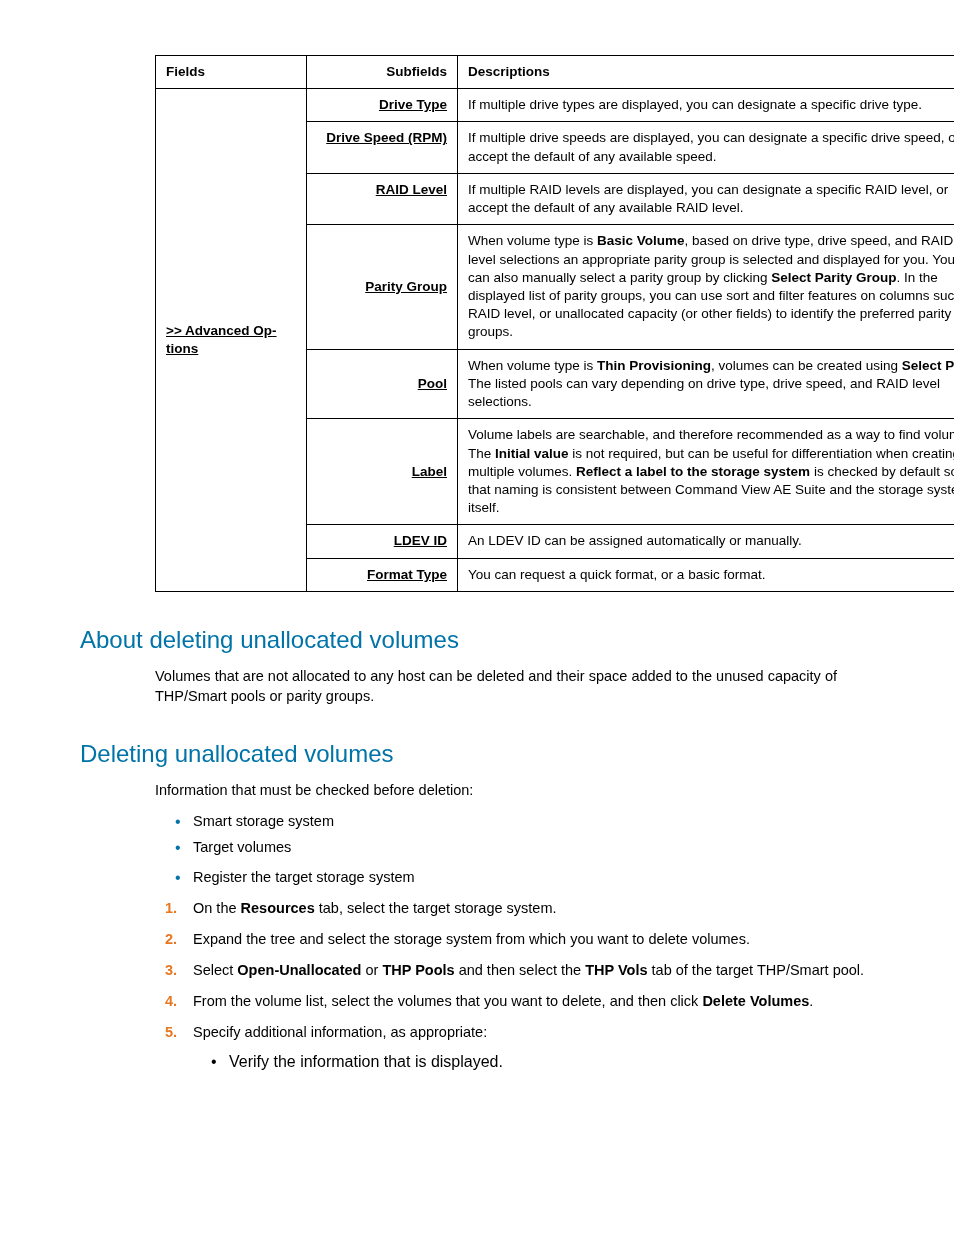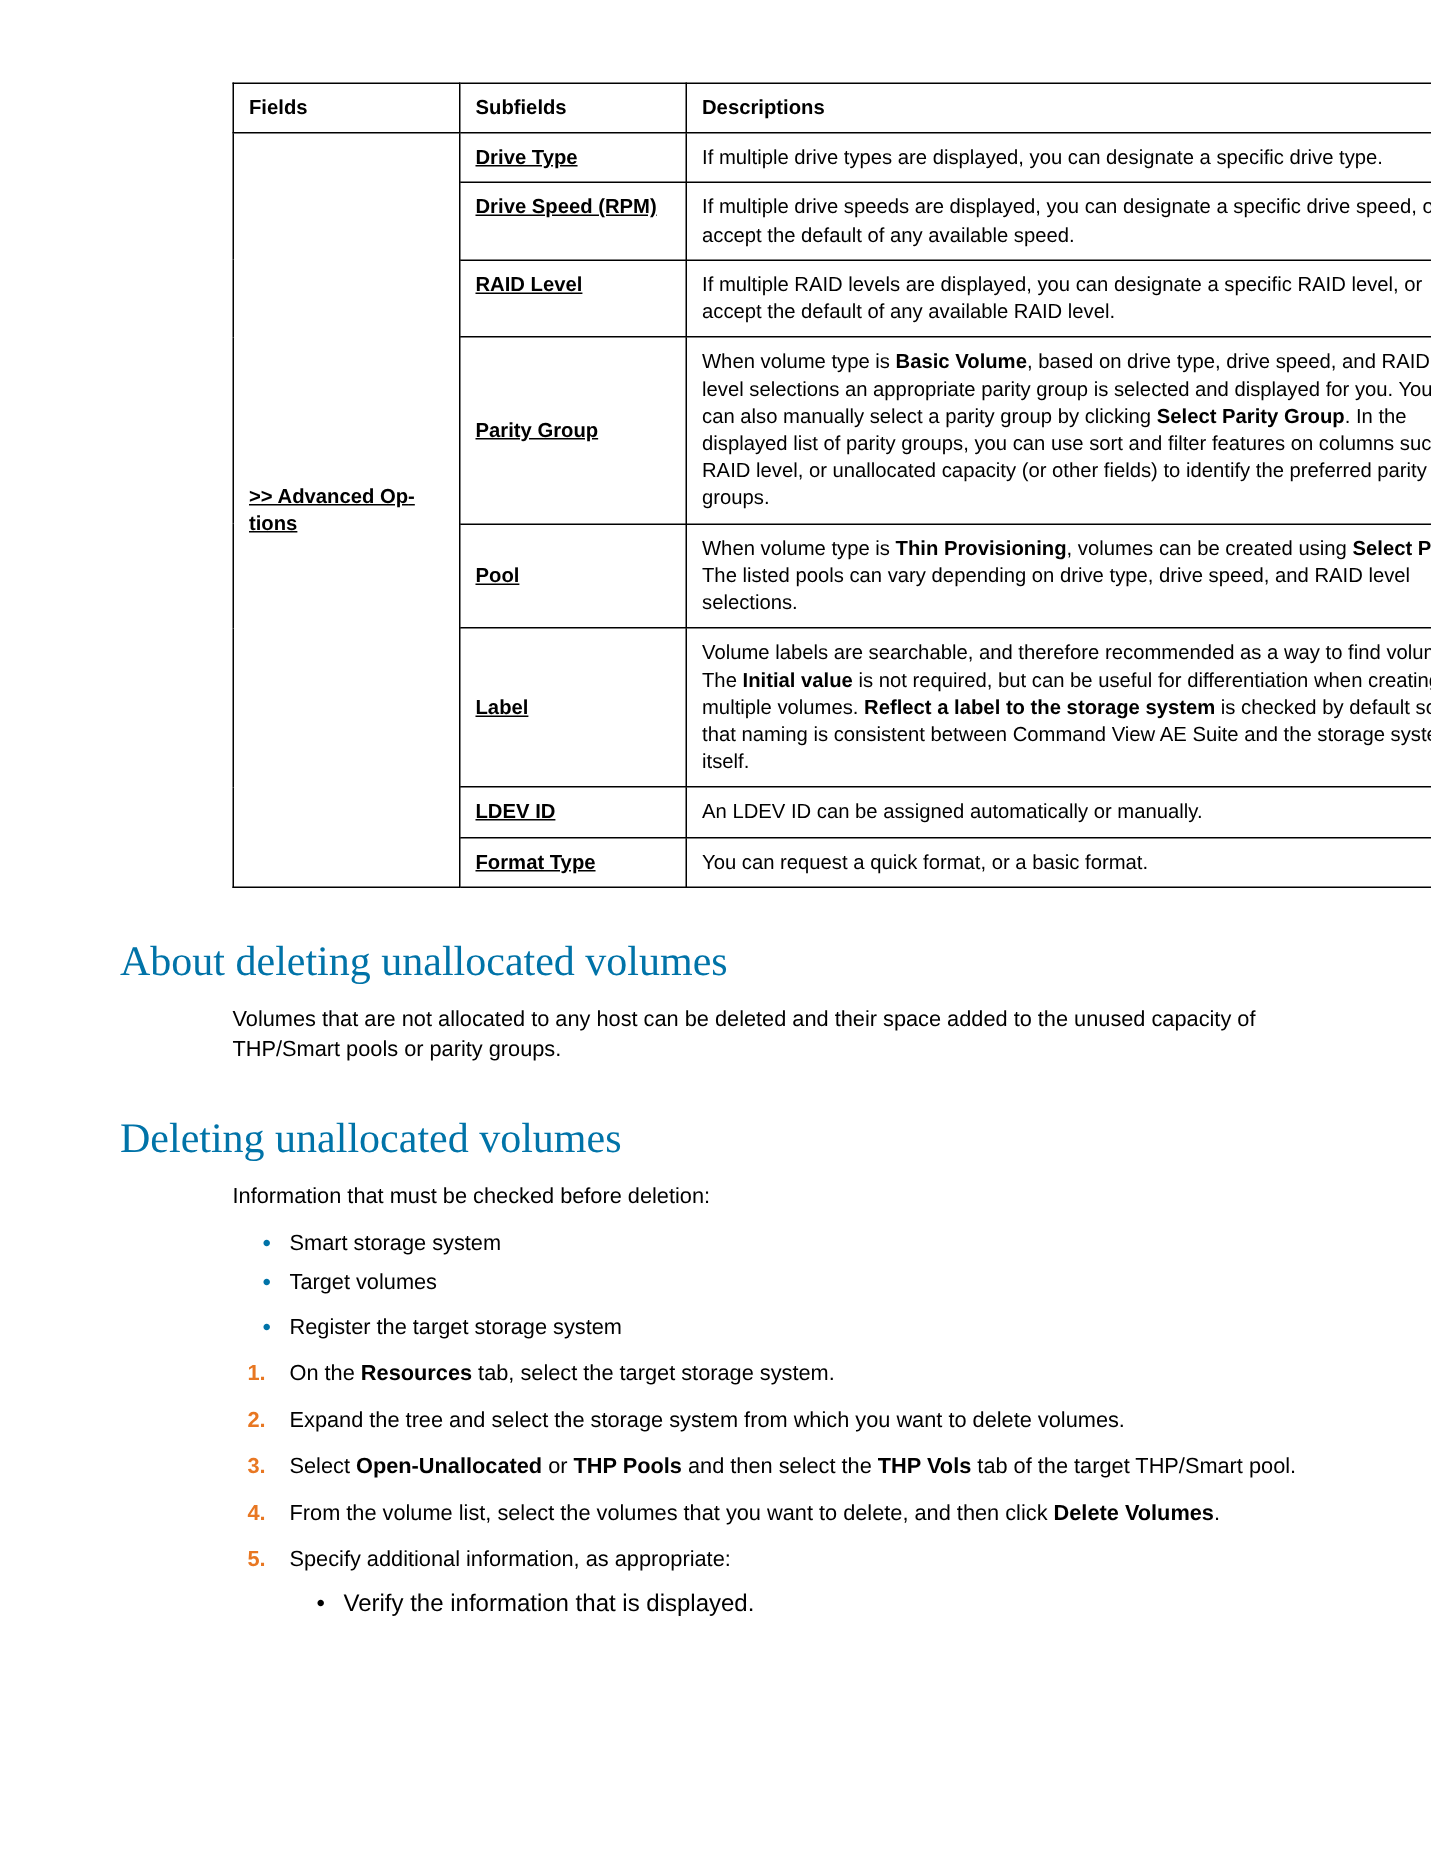--- a/index.html
+++ b/index.html
@@ -24,26 +24,26 @@
     padding: 7px 10px;
     vertical-align: top;
     font-size: 13.5px;
     line-height: 1.35;
     text-align: left;
   }
   th {
     font-weight: bold;
   }
   .col1 { width: 130px; }
-  .col2 { width: 130px; }
+  .col2 { width: 130px; text-align: right; }
   .sub-bold { font-weight: bold; text-decoration: underline; }
   h2.section-heading {
-    font-family: Liberation Serif, serif;
+    font-family: Liberation Sans, sans-serif;
     font-weight: normal;
-    font-size: 28px;
+    font-size: 24px;
     color: #0073a8;
     margin: 34px 0 12px 0;
   }
   p.body {
     margin: 0 0 10px 75px;
     font-size: 14.5px;
     line-height: 1.4;
   }
   ul.bullets {
     margin: 6px 0 10px 95px;

